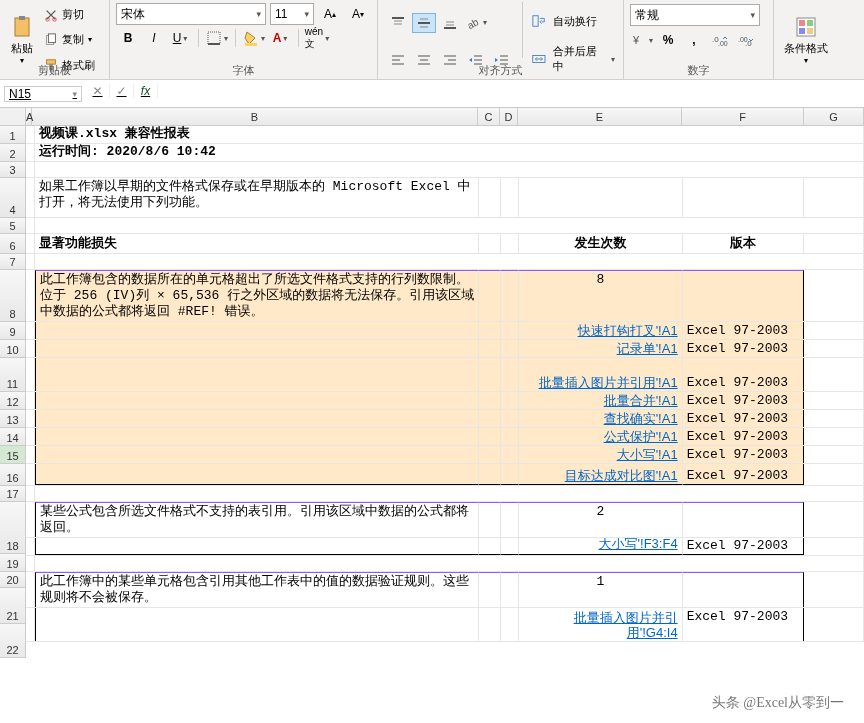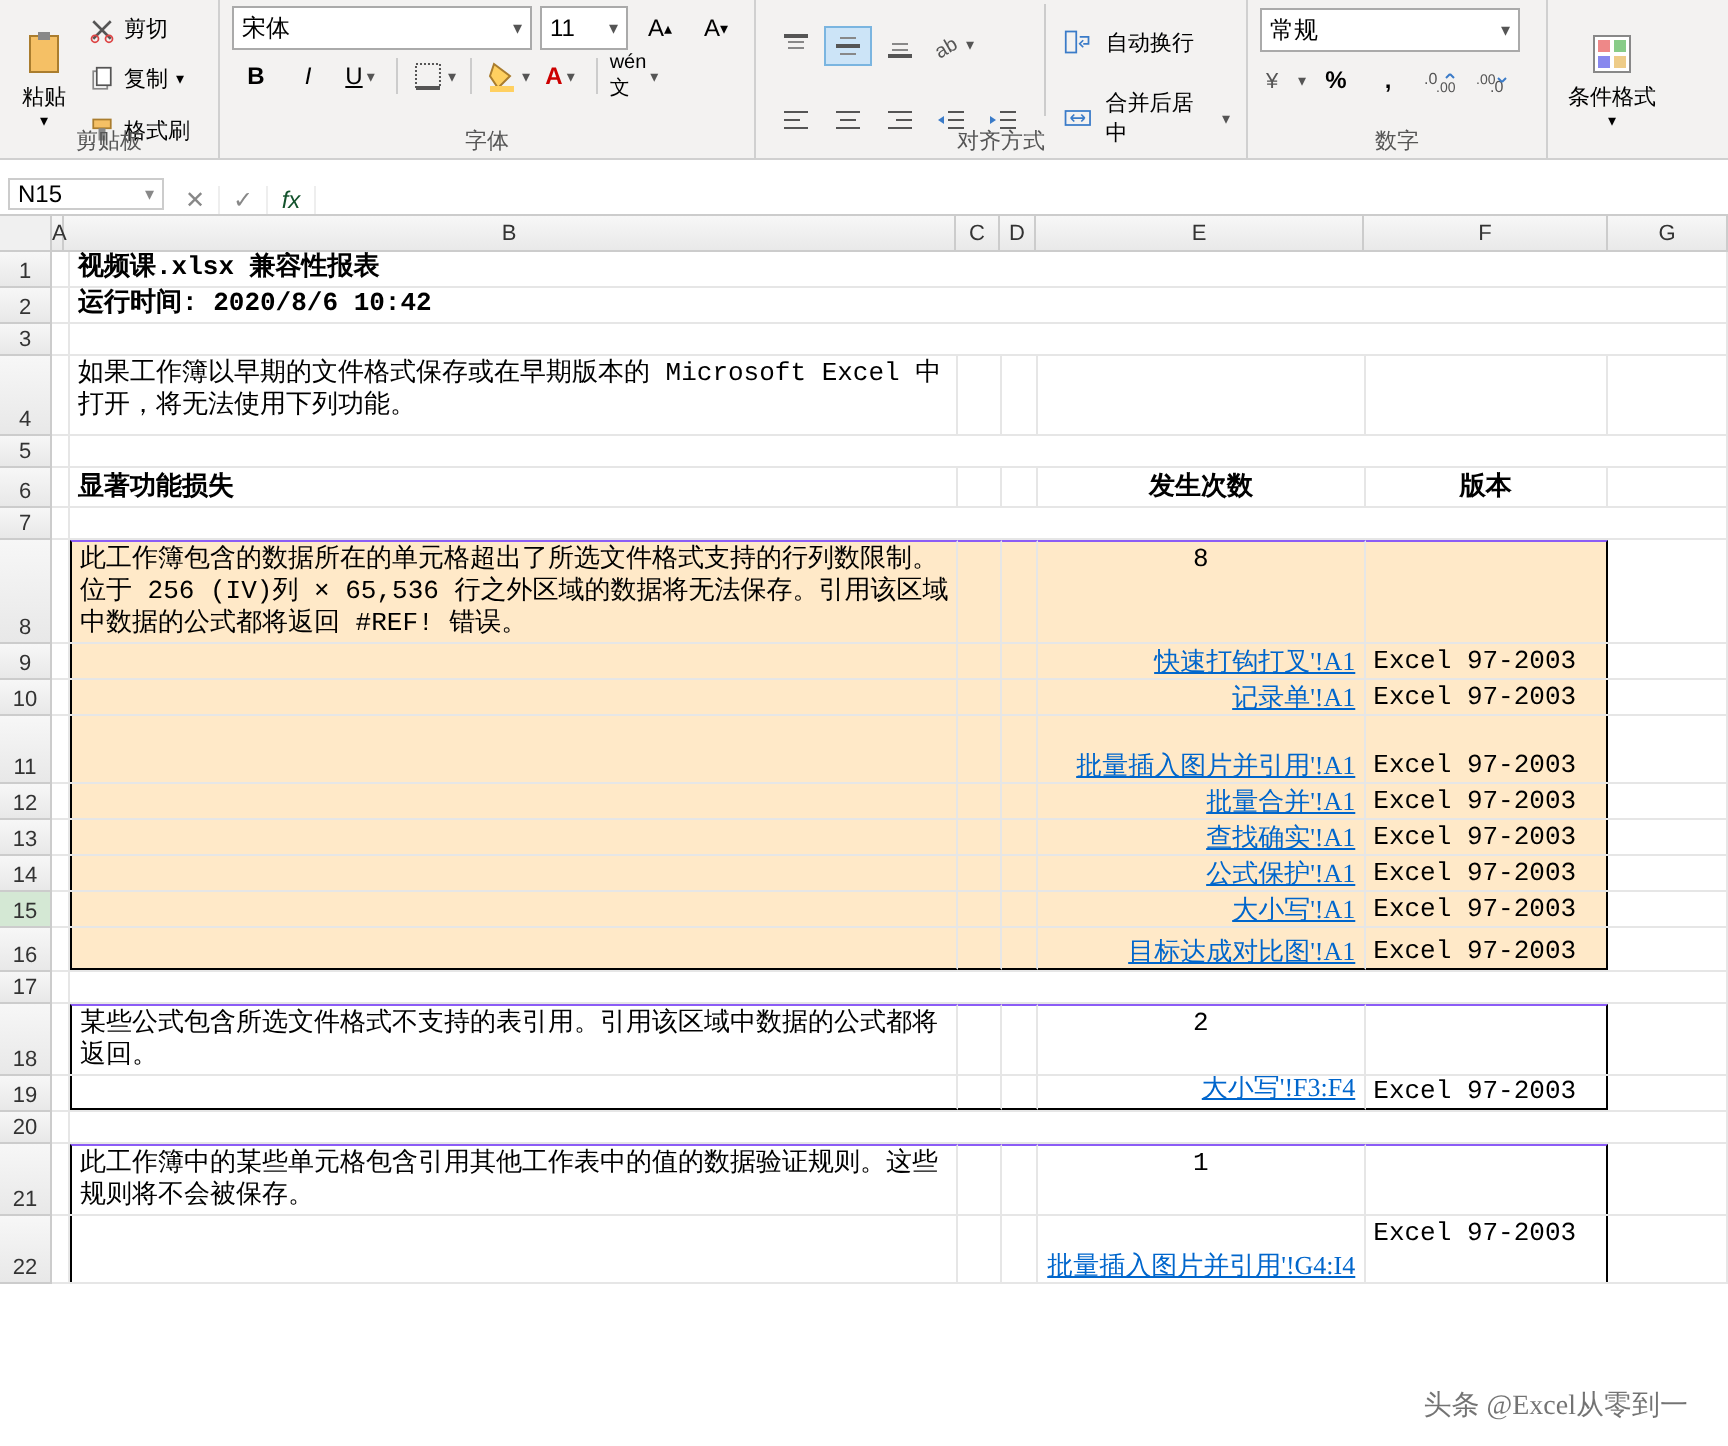--- a/index.html
+++ b/index.html
@@ -14,39 +14,39 @@
 .big-btn .lbl { font-size: 11px; }
 .small-row { display: flex; align-items: center; gap: 2px; height: 20px; }
 .small-stack { display: flex; flex-direction: column; justify-content: space-around; padding: 0 4px; }
 .small-btn { width: 24px; height: 20px; display: flex; align-items: center; justify-content: center; cursor: pointer; border: 1px solid transparent; }
 .small-btn svg { width: 16px; height: 16px; }
 .drop-arr::after { content: "▾"; font-size: 8px; margin-left: 2px; color: #555; }
 .combo { background: #fff; border: 1px solid #aaa; height: 22px; padding: 0 4px; display: flex; align-items: center; justify-content: space-between; cursor: pointer; }
 .combo::after { content: "▾"; font-size: 9px; color: #555; margin-left: 6px; }
 .sep-v { width: 1px; background: #ccc; height: 56px; margin: 0 4px; }
 
-.formula-bar { height: 24px; border-bottom: 1px solid #ccc; display: flex; align-items: flex-end; background: #fff; margin-top: 4px; }
+.formula-bar { height: 24px; border-bottom: 1px solid #ccc; display: flex; align-items: flex-start; background: #fff; margin-top: 4px; text-decoration: underline; }
 .name-box { width: 78px; border: 1px solid #ccc; margin: 2px 4px; padding: 0 4px; display: flex; align-items: center; justify-content: space-between; background: #fff; }
 .name-box::after { content:"▾"; font-size:9px; color:#888; }
 .fb-btn { width: 24px; display: flex; align-items: center; justify-content: center; color: #888; border-right: 1px solid #eee; }
 .fb-input { flex: 1; border: none; padding: 0 6px; }
 
 .sheet-area { position: relative; height: 619px; overflow: hidden; }
 .corner { position:absolute; top:0; left:0; width:26px; height:18px; background:#f0f0f0; border-right:1px solid #ccc; border-bottom:1px solid #ccc; }
 .col-headers { position: absolute; top:0; left:26px; right:0; height: 18px; display: flex; background: linear-gradient(#f7f7f7,#e8e8e8); }
 .col-h { border-right: 1px solid #ccc; text-align: center; font-size: 11px; color: #333; line-height: 18px; border-bottom: 1px solid #ccc; }
 .row-headers { position: absolute; top: 18px; left: 0; width: 26px; }
 .row-h { border-bottom: 1px solid #ccc; border-right: 1px solid #ccc; text-align: center; font-size: 11px; color: #333; background: linear-gradient(#f7f7f7,#e8e8e8); display:flex; align-items:flex-end; justify-content:center; padding-bottom: 1px; }
 .row-h.sel { background: #d4e8d4; }
 .cells { position: absolute; top: 18px; left: 26px; right: 0; bottom:0; }
 .cell-row { display: flex; border-bottom: 1px solid #e6e6e6; }
 .cell { border-right: 1px solid #e6e6e6; padding: 1px 4px; font-size: 13px; font-family: SimSun, "Courier New", monospace; overflow: hidden; display:flex; align-items:flex-end; }
 .bold { font-weight: bold; }
 .merge-full { width: 100%; }
-.lnk { color: #0066cc; text-decoration: underline; cursor: pointer; font-family: Liberation Serif, serif; }
+.lnk { color: #0066cc; text-decoration: underline; cursor: pointer; }
 .buff { background: #ffe9c8; }
 .box-border-top { border-top: 1px solid #8b5cf6; }
 .box-border-left { border-left: 1px solid #000; }
 .box-border-right { border-right: 1px solid #000 !important; }
 .box-border-bottom { border-bottom: 1px solid #000; }
 .rt { justify-content: flex-end; }
 .ct { justify-content: center; }
 .watermark { position: absolute; right: 16px; bottom: 14px; font-size: 14px; color: rgba(0,0,0,0.55); font-family: "Microsoft YaHei"; background: rgba(255,255,255,0.3); padding: 1px 4px; }
 
 
@@ -323,21 +323,21 @@
       <div class="row-h" style="height: 52px;">8</div>
       <div class="row-h" style="height: 18px;">9</div>
       <div class="row-h" style="height: 18px;">10</div>
       <div class="row-h" style="height: 34px;">11</div>
       <div class="row-h" style="height: 18px;">12</div>
       <div class="row-h" style="height: 18px;">13</div>
       <div class="row-h" style="height: 18px;">14</div>
       <div class="row-h sel" style="height: 18px;">15</div>
       <div class="row-h" style="height: 22px;">16</div>
       <div class="row-h" style="height: 16px;">17</div>
-      <div class="row-h" style="height: 36px;">18</div>
+      <div class="row-h" style="height: 52px;">18</div>
       <div class="row-h" style="height: 18px;">19</div>
       <div class="row-h" style="height: 16px;">20</div>
       <div class="row-h" style="height: 36px;">21</div>
       <div class="row-h" style="height: 34px;">22</div>
     </div>
 
   <div class="cells" id="cells">
 
     <div class="cell-row" style="height:18px">
         <div class="cell cA"></div>

